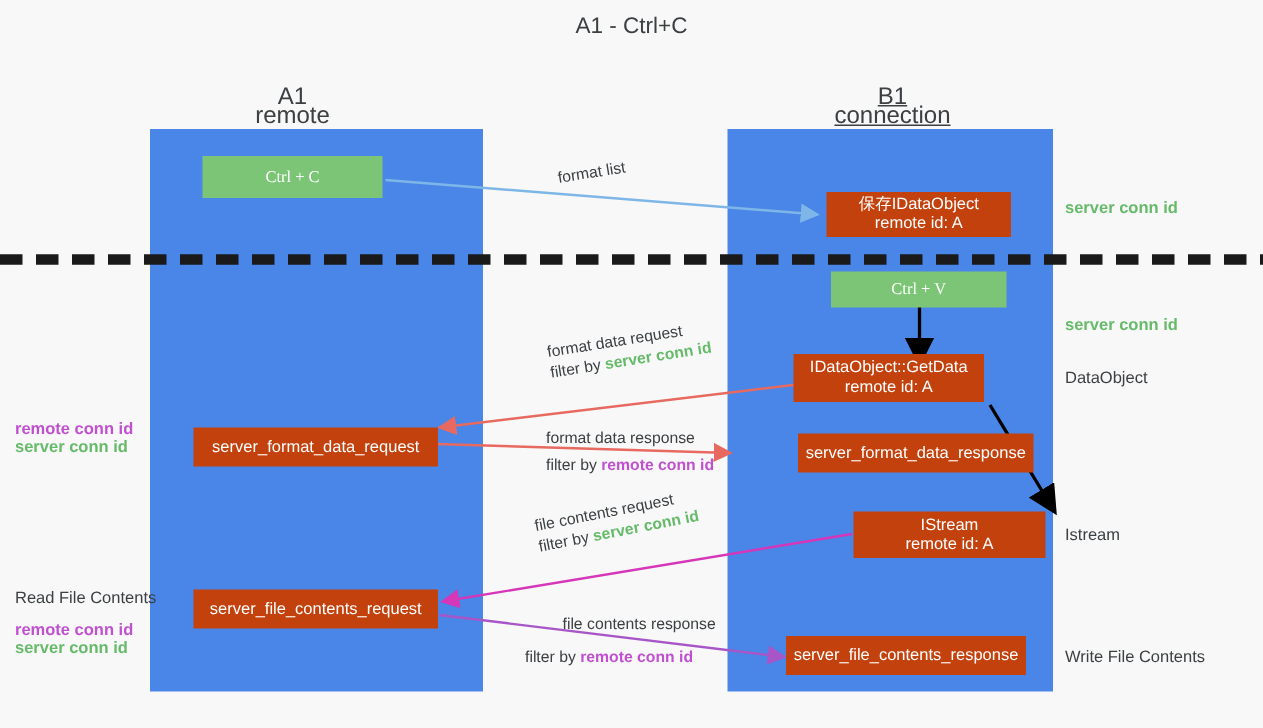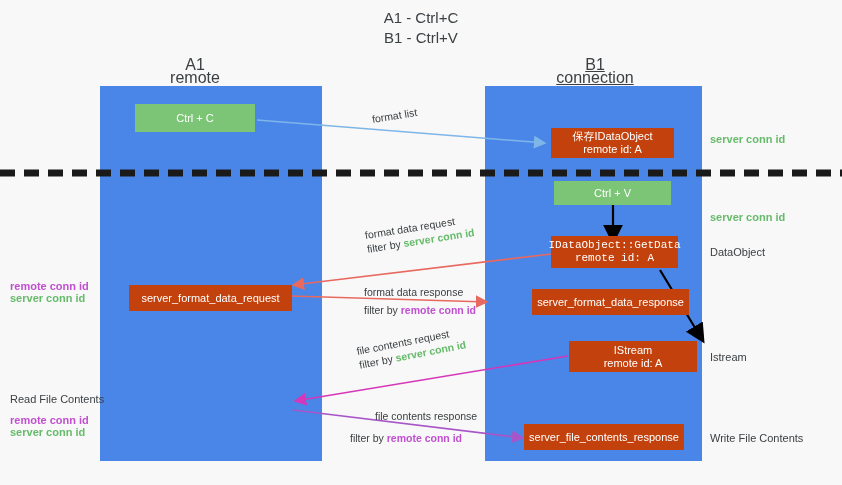--- a/index.html
+++ b/index.html
@@ -21,21 +21,21 @@
     line-height:13px;
   }
 
   .lane{position:absolute;background:#4a86e8;}
 
   .box{
     position:absolute;box-sizing:border-box;
     display:flex;flex-direction:column;align-items:center;justify-content:center;
     color:#ffffff;font-size:11px;line-height:13px;text-align:center;
   }
-  .box.green{background:#7cc576;}
+  .box.green{background:#7cc576;font-family:Liberation Serif, serif;}
   .box.orange{background:#c2410c;}
 
   .lbl{position:absolute;font-size:11px;color:#3c4043;line-height:14px;white-space:nowrap;}
   .lbl.green{color:#66bb6a;font-weight:bold;}
   .lbl.magenta{color:#c050d0;font-weight:bold;}
   .lbl.plain{color:#3c4043;}
 
   .edge-lbl{position:absolute;font-size:10.5px;color:#3c4043;line-height:14px;white-space:nowrap;}
   .edge-lbl .g{color:#66bb6a;font-weight:bold;}
   .edge-lbl .m{color:#c050d0;font-weight:bold;}
@@ -44,21 +44,20 @@
 
   svg.overlay{position:absolute;left:0;top:0;width:842px;height:485px;pointer-events:none;}
 </style>
 </head>
 <body>
 
 <div id="stage">
 
   <div class="title">
     <div>A1 - Ctrl+C</div>
-    <div>B1 - Ctrl+V</div>
   </div>
 
   <div class="col-head" style="left:120px;top:58px;width:150px;">
     <div>A1</div>
     <div>remote</div>
   </div>
   <div class="col-head" style="left:520px;top:58px;width:150px;text-decoration:underline;">
     <div>B1</div>
     <div>connection</div>
   </div>
@@ -103,31 +102,34 @@
   </svg>
 
   <div class="box green" style="left:135px;top:104px;width:120px;height:28px;">
     <span>Ctrl + C</span>
   </div>
 
   <div class="box orange" style="left:129px;top:285px;width:163px;height:26px;justify-content:center;">
     <span>server_format_data_request</span>
   </div>
 
+  <div class="box orange" style="left:129px;top:393px;width:163px;height:26px;">
+    <span>server_file_contents_request</span>
+  </div>
 
   <div class="box orange" style="left:551px;top:128px;width:123px;height:30px;">
     <span>保存IDataObject</span>
     <span>remote id: A</span>
   </div>
 
   <div class="box green" style="left:554px;top:181px;width:117px;height:24px;">
     <span>Ctrl + V</span>
   </div>
 
-  <div class="box orange" style="left:551px;top:236px;width:127px;height:32px;font-family:Liberation Mono, monospace;">
+  <div class="box orange" style="left:529px;top:236px;width:127px;height:32px;">
     <span>IDataObject::GetData</span>
     <span>remote id: A</span>
   </div>
 
   <div class="box orange" style="left:489px;top:289px;width:157px;height:26px;margin-left:43px;">
     <span>server_format_data_response</span>
   </div>
 
   <div class="box orange" style="left:569px;top:341px;width:128px;height:31px;">
     <span>IStream</span>

